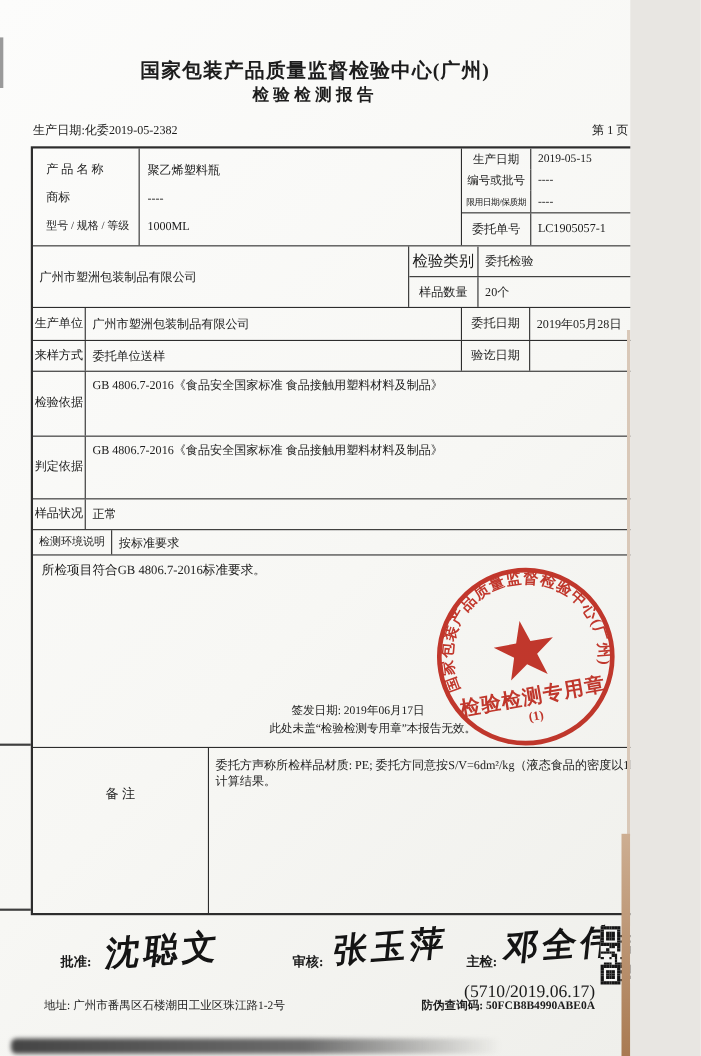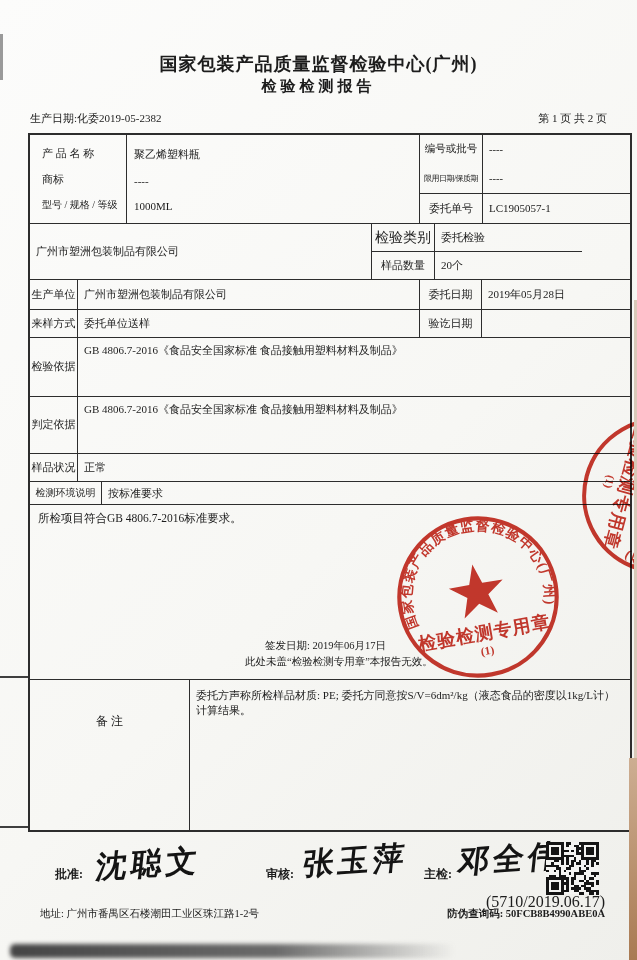--- a/index.html
+++ b/index.html
@@ -1,21 +1,21 @@
 <!DOCTYPE html>
 <html><head>
 <meta charset="utf-8">
 <style>
   html,body{margin:0;padding:0}
   body{
     width:637px;height:960px;background:#e8e6e2;
     font-family:"Liberation Serif","DejaVu Serif",serif;color:#1c1c1c;
   }
   .page{
-    position:relative;width:637px;height:960px;overflow:hidden;
+    position:relative;width:573px;height:960px;overflow:hidden;
     background:linear-gradient(135deg,#fcfcfb 0%,#f7f7f4 55%,#efefeb 100%);
   }
   
   .t1{position:absolute;top:52px;left:0;width:100%;text-align:center;
       font-size:18px;font-weight:bold;letter-spacing:1px}
   .t2{position:absolute;top:77px;left:0;width:100%;text-align:center;
       font-size:15px;font-weight:bold;letter-spacing:4px}
   .meta{position:absolute;top:111px;left:30px;width:577px;font-size:11px;
         display:flex;justify-content:space-between}
   
@@ -88,20 +88,24 @@
         <span>商标</span>
         <span style="font-size:10px">型号 / 规格 / 等级</span>
       </div>
       <div class="td stackv" style="width:293px">
         <span>聚乙烯塑料瓶</span>
         <span>----</span>
         <span>1000ML</span>
       </div>
       <div class="td nr" style="width:210px;display:flex;flex-direction:column">
         <div style="height:59px;display:flex;flex-direction:column">
+          <div class="minir">
+            <span class="minilbl">生产日期</span>
+            <span class="minival">2019-05-15</span>
+          </div>
           <div class="minir">
             <span class="minilbl">编号或批号</span>
             <span class="minival">----</span>
           </div>
           <div class="minir">
             <span class="minilbl tinylbl">限用日期/保质期</span>
             <span class="minival">----</span>
           </div>
         </div>
         <div style="height:30px;border-top:1px solid #2d2d2d;display:flex">

